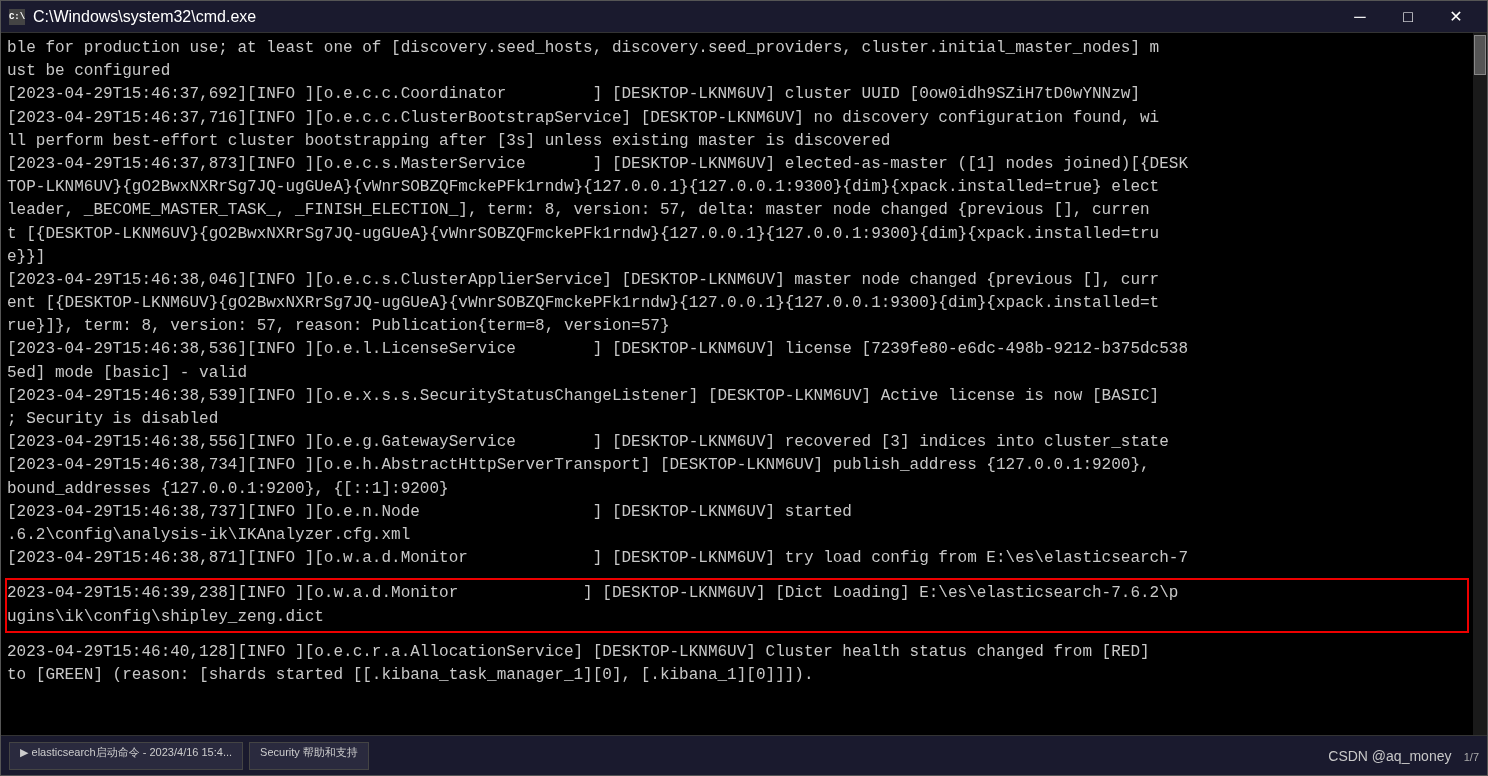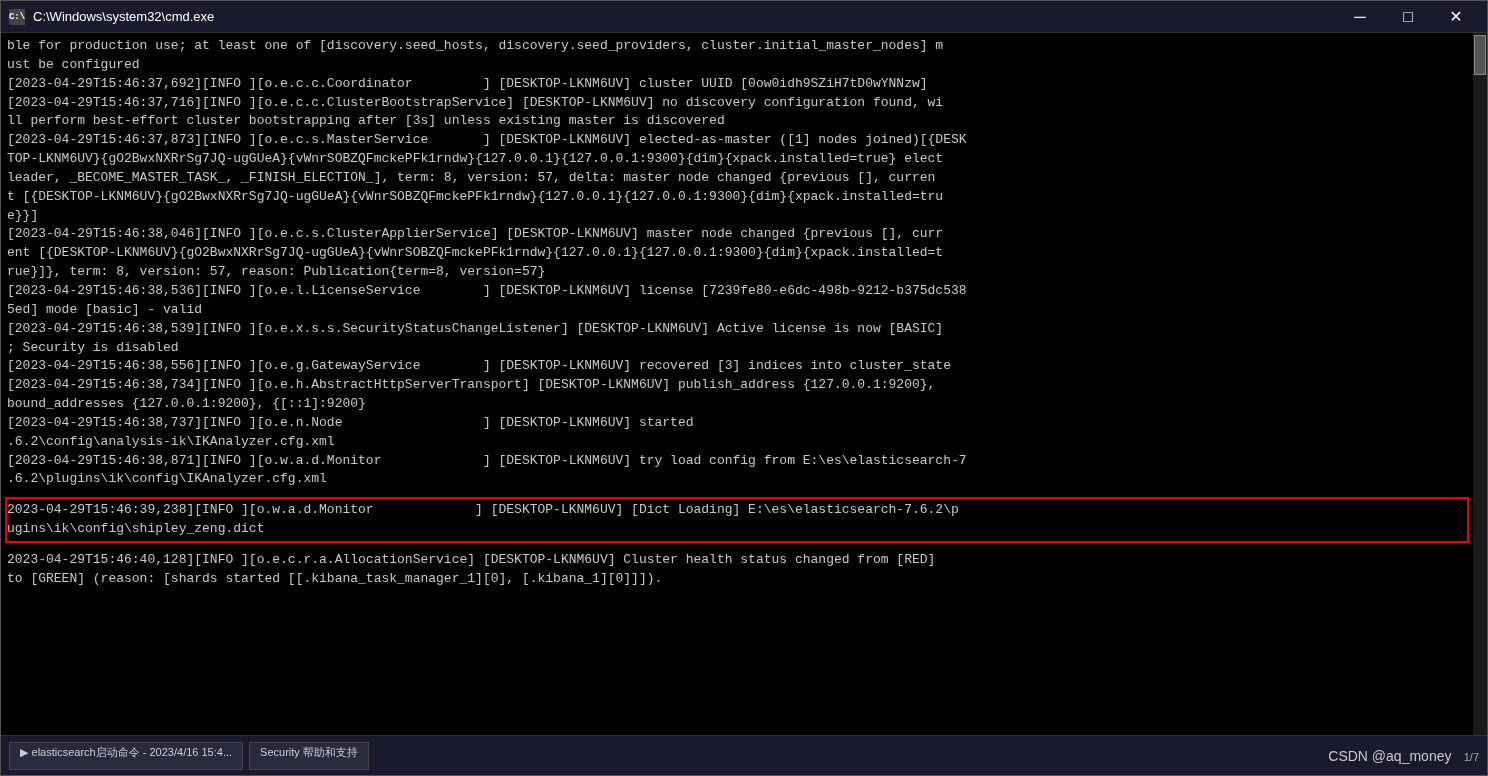--- a/index.html
+++ b/index.html
@@ -44,21 +44,21 @@
       align-items: center;
       justify-content: center;
       font-size: 10px;
       color: #fff;
       font-weight: bold;
       flex-shrink: 0;
     }
 
     .title-bar-text {
       color: #fff;
-      font-size: 13px;
+      font-size: 16px;
       font-family: 'Segoe UI', sans-serif;
       flex: 1;
     }
 
     .title-bar-controls {
       display: flex;
       gap: 2px;
     }
 
     .title-btn {
@@ -77,21 +77,21 @@
     .console-area {
       flex: 1;
       display: flex;
       overflow: hidden;
     }
 
     .console-content {
       flex: 1;
       background: #000;
       color: #c8c8c8;
-      font-size: 13px;
+      font-size: 16px;
       line-height: 1.45;
       padding: 4px 6px;
       overflow-y: auto;
       overflow-x: hidden;
       white-space: pre-wrap;
       word-break: break-all;
     }
 
     .scrollbar-y {
       width: 14px;
@@ -192,21 +192,20 @@
 </span><span class="log-line">[2023-04-29T15:46:38,536][INFO ][o.e.l.LicenseService        ] [DESKTOP-LKNM6UV] license [7239fe80-e6dc-498b-9212-b375dc538
 </span><span class="log-line">5ed] mode [basic] - valid
 </span><span class="log-line">[2023-04-29T15:46:38,539][INFO ][o.e.x.s.s.SecurityStatusChangeListener] [DESKTOP-LKNM6UV] Active license is now [BASIC]
 </span><span class="log-line">; Security is disabled
 </span><span class="log-line">[2023-04-29T15:46:38,556][INFO ][o.e.g.GatewayService        ] [DESKTOP-LKNM6UV] recovered [3] indices into cluster_state
 </span><span class="log-line">[2023-04-29T15:46:38,734][INFO ][o.e.h.AbstractHttpServerTransport] [DESKTOP-LKNM6UV] publish_address {127.0.0.1:9200},
 </span><span class="log-line">bound_addresses {127.0.0.1:9200}, {[::1]:9200}
 </span><span class="log-line">[2023-04-29T15:46:38,737][INFO ][o.e.n.Node                  ] [DESKTOP-LKNM6UV] started
 </span><span class="log-line">.6.2\config\analysis-ik\IKAnalyzer.cfg.xml
 </span><span class="log-line">[2023-04-29T15:46:38,871][INFO ][o.w.a.d.Monitor             ] [DESKTOP-LKNM6UV] try load config from E:\es\elasticsearch-7
-</span><span class="log-line">.6.2\plugins\ik\config\IKAnalyzer.cfg.xml
 </span><span class="highlighted-line">2023-04-29T15:46:39,238][INFO ][o.w.a.d.Monitor             ] [DESKTOP-LKNM6UV] [Dict Loading] E:\es\elasticsearch-7.6.2\p
 ugins\ik\config\shipley_zeng.dict
 </span><span class="log-line">2023-04-29T15:46:40,128][INFO ][o.e.c.r.a.AllocationService] [DESKTOP-LKNM6UV] Cluster health status changed from [RED]
 </span><span class="log-line">to [GREEN] (reason: [shards started [[.kibana_task_manager_1][0], [.kibana_1][0]]]).
 </span></div>
     <div class="scrollbar-y">
       <div class="scrollbar-thumb"></div>
     </div>
   </div>
 

